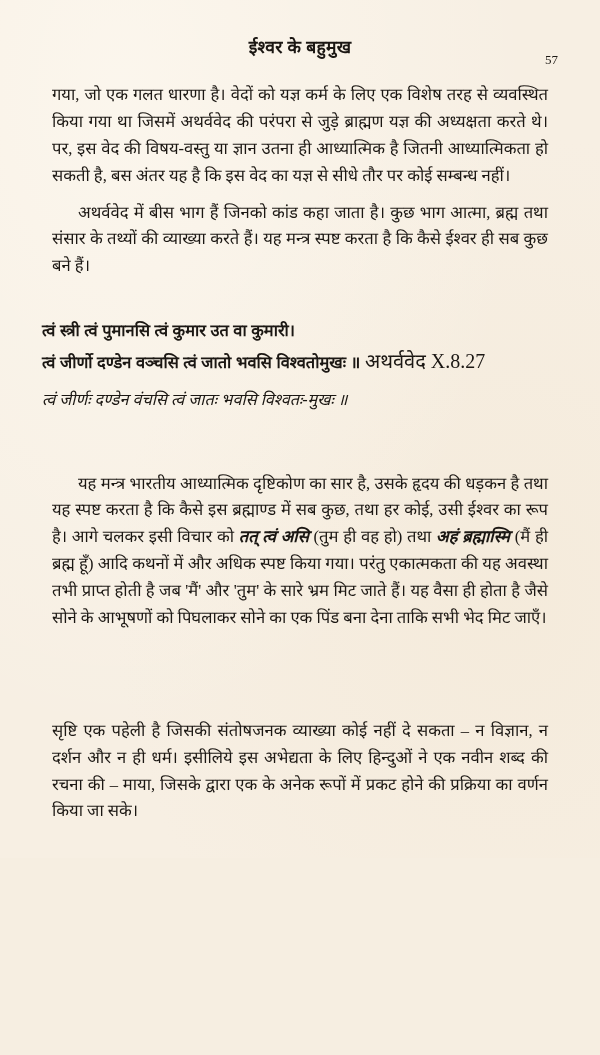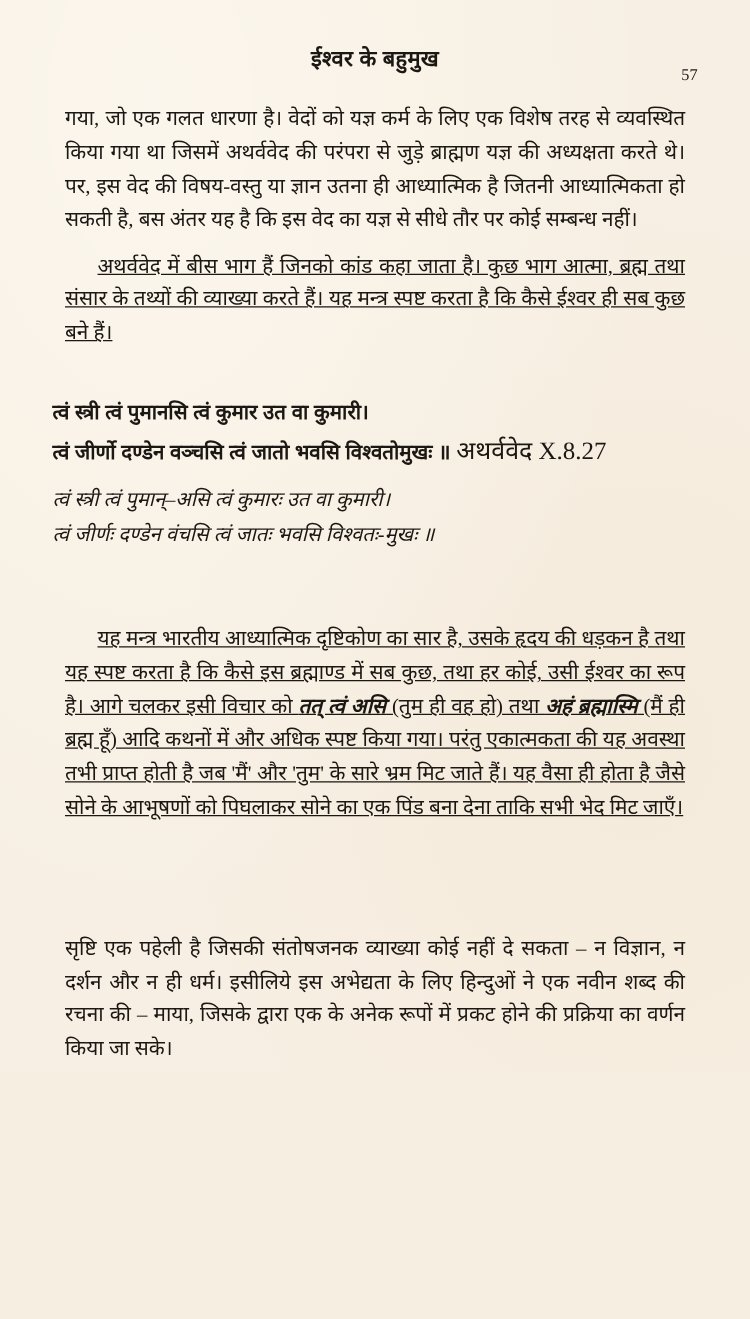--- a/index.html
+++ b/index.html
@@ -52,21 +52,20 @@
     font-size: 16.6px;
     line-height: 1.62;
     text-align: justify;
     text-justify: inter-word;
   }
   p {
     margin: 10px;
   }
   p.indent {
     text-indent: 26px;
-    text-decoration: underline;
   }
   .gap-small { height: 8px; }
   .gap-med { height: 20px; }
   .gap-large { height: 26px; }
 
   .verse {
     font-family: "Liberation Sans", "DejaVu Sans", sans-serif;
     font-weight: bold;
     font-size: 16.4px;
     line-height: 1.72;
@@ -134,21 +133,20 @@
       <div>त्वं स्त्री त्वं पुमानसि त्वं कुमार उत वा कुमारी।</div>
       <div>
         <span>त्वं जीर्णो दण्डेन वञ्चसि त्वं जातो भवसि विश्वतोमुखः ॥</span>
         <span class="source">अथर्ववेद X.8.27</span>
       </div>
     </div>
 
     <div class="gap-small"></div>
 
     <div class="verse-split">
-      <div>त्वं स्त्री त्वं पुमान्–असि त्वं कुमारः उत वा कुमारी।</div>
       <div>त्वं जीर्णः दण्डेन वंचसि त्वं जातः भवसि विश्वतः-मुखः ॥</div>
     </div>
 
     <div class="gap-med"></div>
 
 
     <div class="gap-large"></div>
 
     <p class="indent"><span>यह मन्त्र भारतीय आध्यात्मिक दृष्टिकोण का सार है, उसके हृदय की धड़कन है तथा यह स्पष्ट करता है कि कैसे इस ब्रह्माण्ड में सब कुछ, तथा हर कोई, उसी ईश्वर का रूप है। आगे चलकर इसी विचार को </span><span class="bold-ital">तत् त्वं असि</span><span> (तुम ही वह हो) तथा </span><span class="bold-ital">अहं ब्रह्मास्मि</span><span> (मैं ही ब्रह्म हूँ) आदि कथनों में और अधिक स्पष्ट किया गया। परंतु एकात्मकता की यह अवस्था तभी प्राप्त होती है जब 'मैं' और 'तुम' के सारे भ्रम मिट जाते हैं। यह वैसा ही होता है जैसे सोने के आभूषणों को पिघलाकर सोने का एक पिंड बना देना ताकि सभी भेद मिट जाएँ।</span></p>
 

